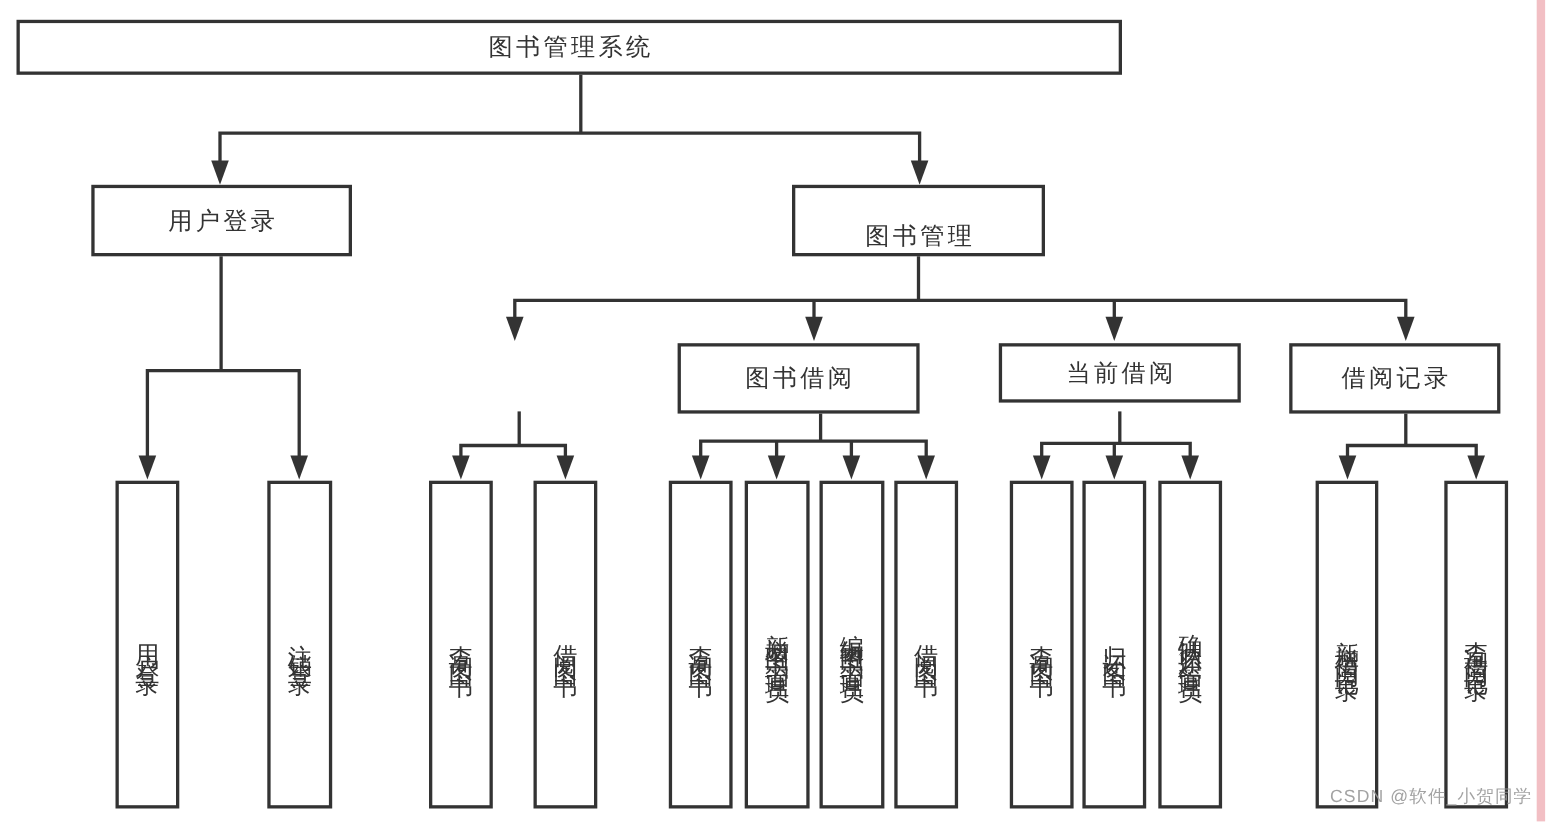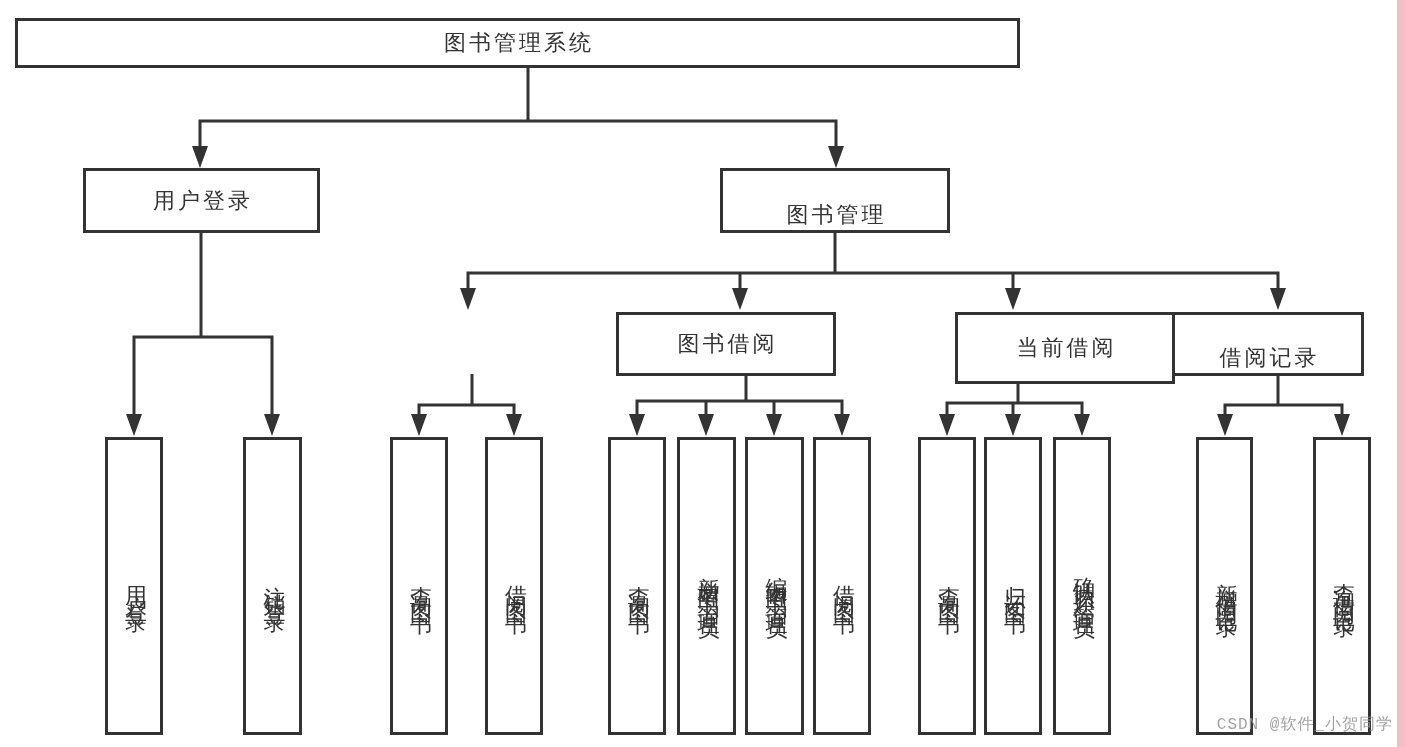--- a/index.html
+++ b/index.html
@@ -2,21 +2,21 @@
 <html><head>
 <meta charset="utf-8">
 <style>
   html, body { margin: 0; padding: 0; background: #ffffff; }
   .canvas {
     position: relative;
     width: 1405px;
     height: 747px;
     background: #ffffff;
     overflow: hidden;
-    font-family: Liberation Mono, monospace;
+    font-family: Liberation Sans, sans-serif;
     color: #333333;
   }
   svg.connectors {
     position: absolute;
     left: 0; top: 0;
     width: 1405px; height: 747px;
     z-index: 1;
   }
   .box {
     position: absolute;
@@ -148,24 +148,24 @@
   <div class="box" style="left:83px; top:168px; width:237px; height:65px;">
     <span class="hlabel">用户登录</span>
   </div>
   <div class="box" style="left:720px; top:168px; width:230px; height:65px;align-items:flex-end;">
     <span class="hlabel">图书管理</span>
   </div>
 
   <div class="box" style="left:616px; top:312px; width:220px; height:64px;">
     <span class="hlabel">图书借阅</span>
   </div>
-  <div class="box" style="left:908px; top:312px; width:220px; height:72px;margin-left:47px;">
+  <div class="box" style="left:908px; top:312px; width:220px; height:54px;">
     <span class="hlabel">当前借阅</span>
   </div>
-  <div class="box" style="left:1172px; top:312px; width:192px; height:64px;align-items:flex-end;">
+  <div class="box" style="left:1172px; top:312px; width:192px; height:64px;">
     <span class="hlabel">借阅记录</span>
   </div>
 
   <div class="box" style="left:105px; top:437px; width:58px; height:298px;">
     <span class="vlabel">用户登录</span>
   </div>
   <div class="box" style="left:243px; top:437px; width:59px; height:298px;">
     <span class="vlabel">注销登录</span>
   </div>
 

